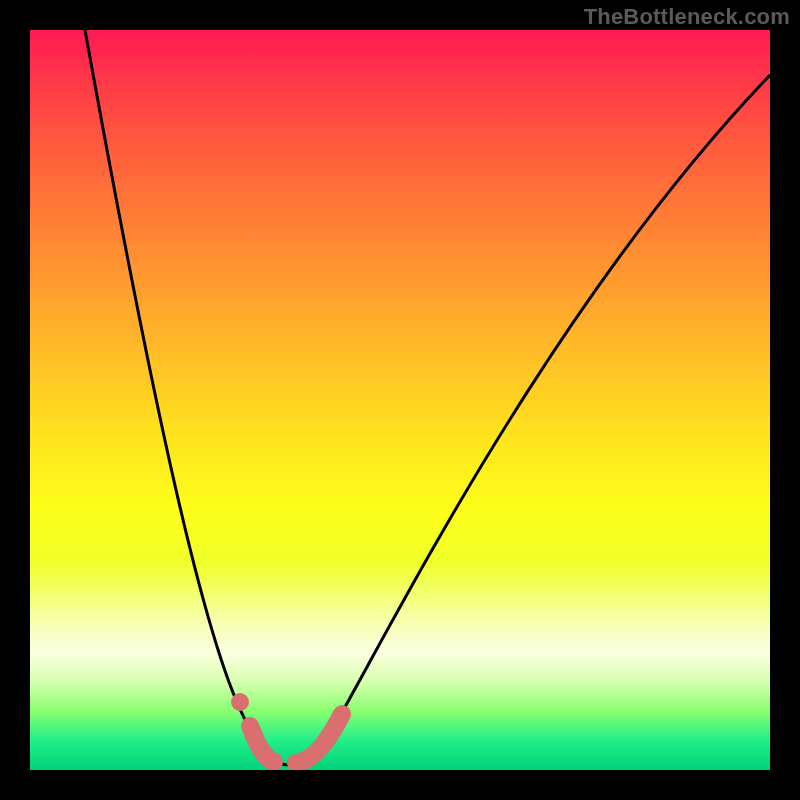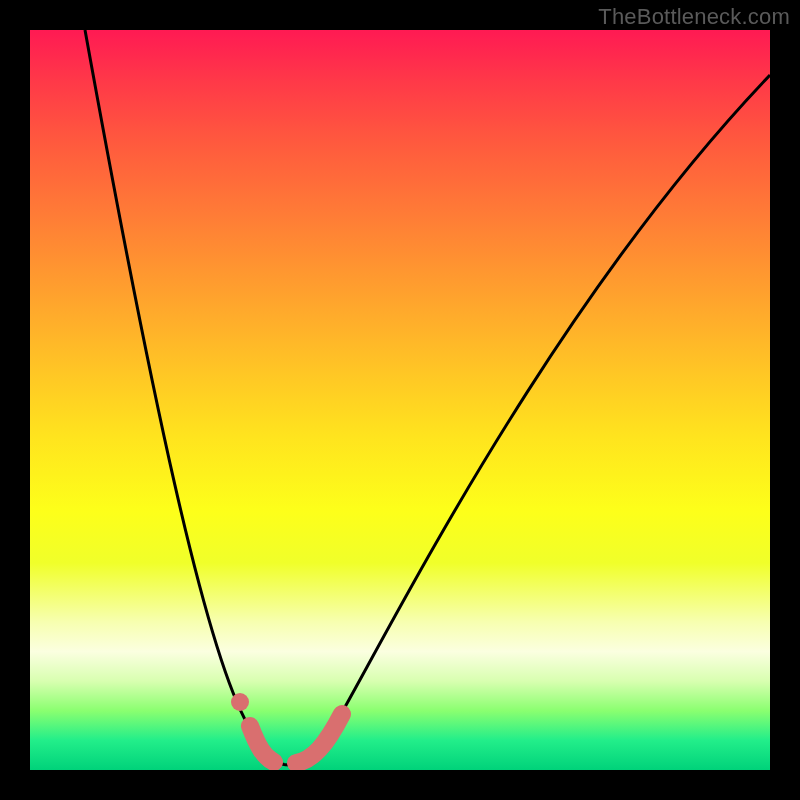--- a/index.html
+++ b/index.html
@@ -42,21 +42,21 @@
       #22ee8a 96%,
       #00d27a 100%
     );
   }
   .watermark {
     position: absolute;
     top: 4px;
     right: 10px;
     color: #5a5a5a;
     font-size: 22px;
-    font-weight: 400;
+    font-weight: 700;
     letter-spacing: 0.2px;
     z-index: 10;
     user-select: none;
   }
   svg.curve {
     position: absolute;
     top: 0;
     left: 0;
   }
 </style>

